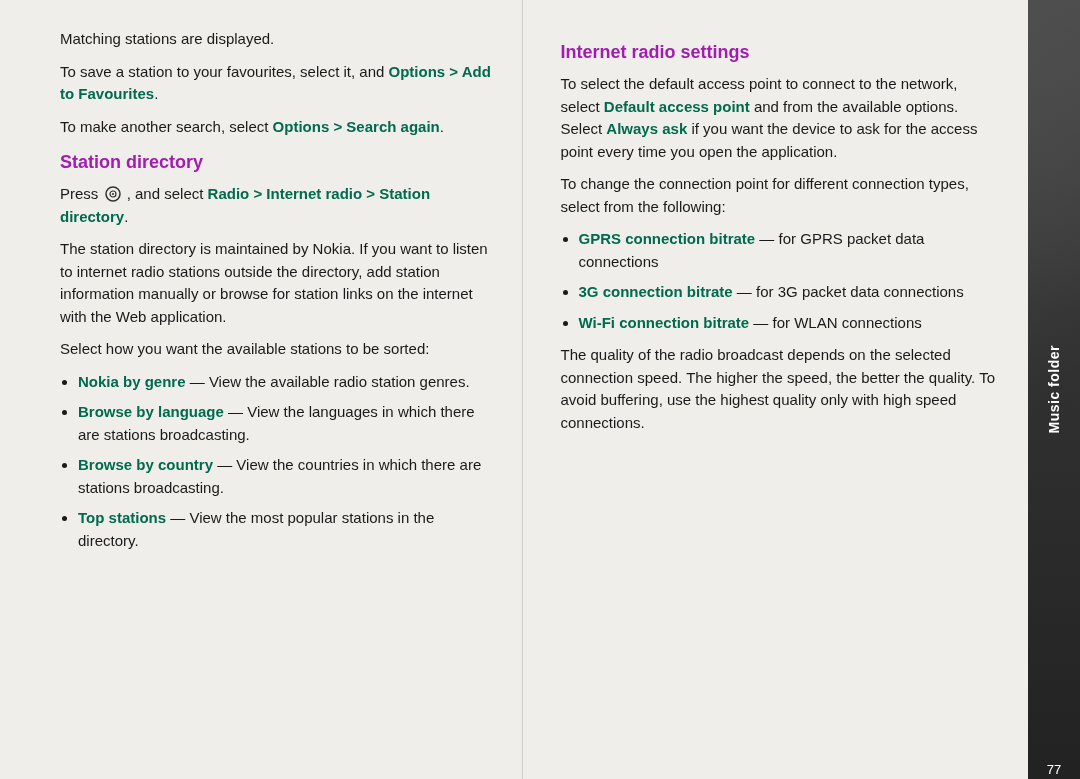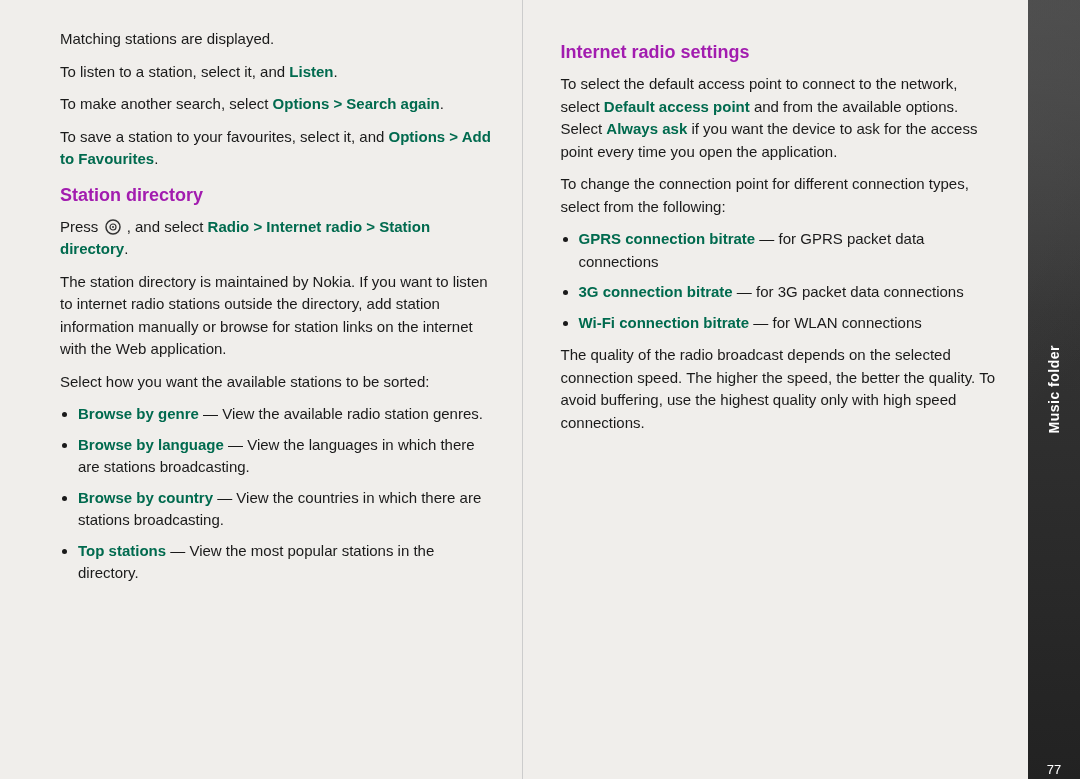--- a/index.html
+++ b/index.html
@@ -125,30 +125,27 @@
 <body>
 
 <div class="page-content">
 
   <div class="left-column">
 
     <p>
       <span>Matching stations are displayed.</span>
     </p>
 
-    <p>
-      <span>To listen to a station, select it, and </span><span class="highlight">Listen</span><span>.</span>
+
+    <p>
+      <span>To save a station to your favourites, select it, and </span><span class="highlight">Options  &gt;  Add to Favourites</span><span>.</span>
     </p>
 
     <p>
       <span>To make another search, select </span><span class="highlight">Options  &gt;  Search again</span><span>.</span>
-    </p>
-
-    <p>
-      <span>To save a station to your favourites, select it, and </span><span class="highlight">Options  &gt;  Add to Favourites</span><span>.</span>
     </p>
 
     <h2>Station directory</h2>
 
     <p>
       <span>Press </span>
       <span class="music-icon">
         <svg viewBox="0 0 16 16" fill="none" xmlns="http://www.w3.org/2000/svg">
           <circle cx="8" cy="8" r="7" stroke="#333" stroke-width="1.5"></circle>
           <circle cx="8" cy="8" r="3" stroke="#333" stroke-width="1.2"></circle>
@@ -157,21 +154,21 @@
       </span>
       <span>, and select </span><span class="highlight">Radio  &gt;  Internet radio  &gt;  Station directory</span><span>.</span>
     </p>
 
     <p>The station directory is maintained by Nokia. If you want to listen to internet radio stations outside the directory, add station information manually or browse for station links on the internet with the Web application.</p>
 
     <p>Select how you want the available stations to be sorted:</p>
 
     <ul>
       <li>
-        <span class="highlight">Browse by genre</span><span>  — View the available radio station genres.</span>
+        <span class="highlight">Nokia by genre</span><span>  — View the available radio station genres.</span>
       </li>
       <li>
         <span class="highlight">Browse by language</span><span>  — View the languages in which there are stations broadcasting.</span>
       </li>
       <li>
         <span class="highlight">Browse by country</span><span>  — View the countries in which there are stations broadcasting.</span>
       </li>
       <li>
         <span class="highlight">Top stations</span><span>  — View the most popular stations in the directory.</span>
       </li>

